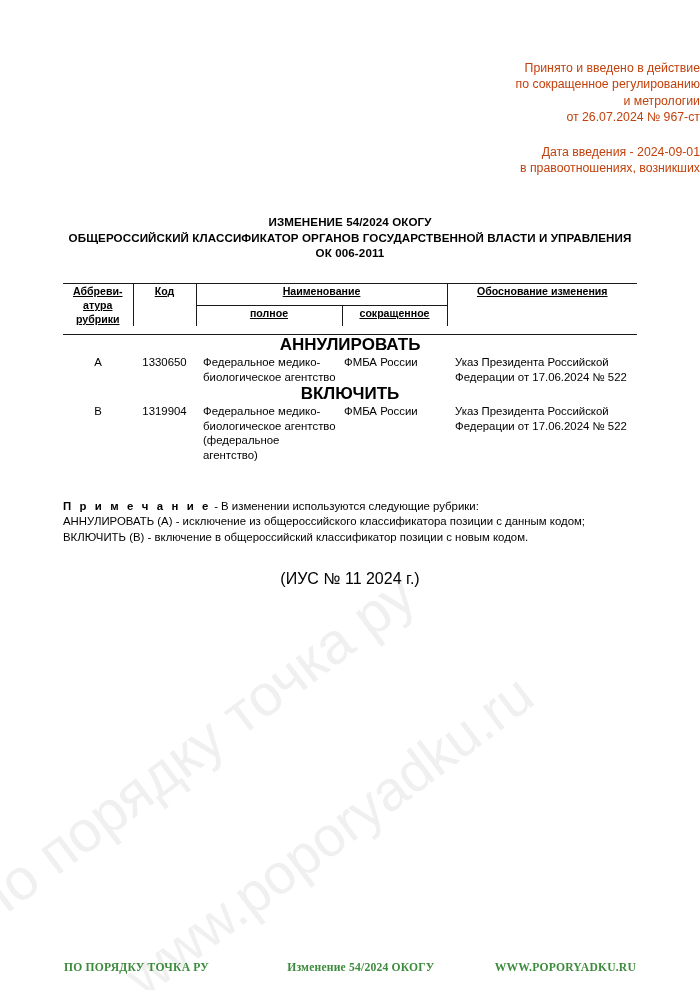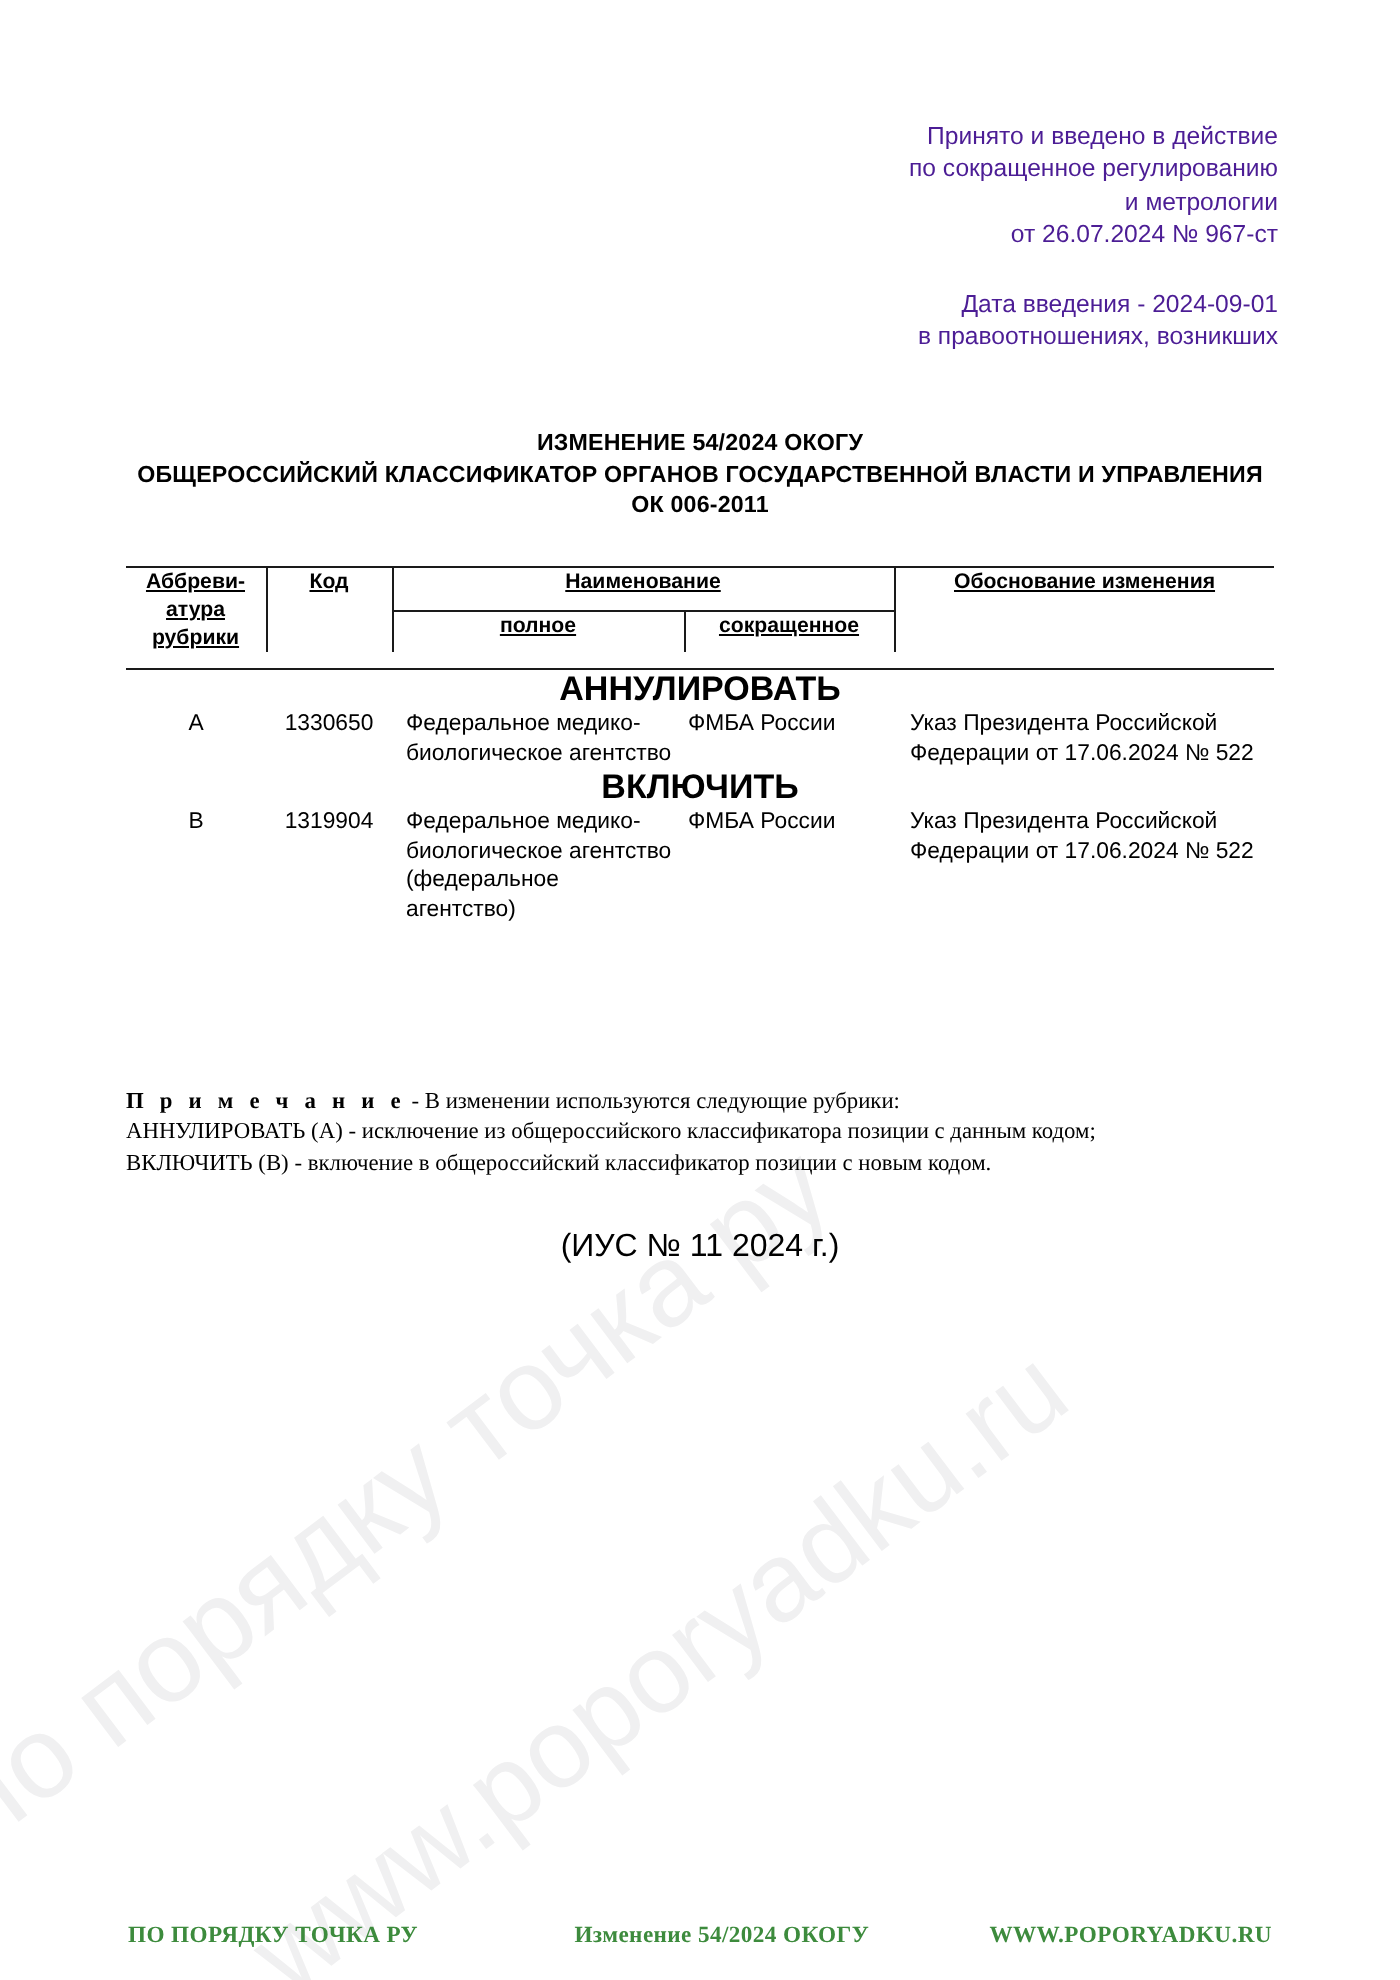--- a/index.html
+++ b/index.html
@@ -51,25 +51,24 @@
 
   
   #content {
     position: relative;
     z-index: 1;
     padding: 0;
   }
 
   .doc-header {
     margin-top: 60px;
-    padding-right: 61px;
     text-align: right;
     font-size: 12.3px;
     line-height: 16.4px;
-    color: #4c1d95;
+    color: #c2410c;
   }
   .doc-header .blk2 {
     margin-top: 18px;
   }
   .doc-header div { white-space: nowrap; }
 
   .doc-title {
     margin-top: 38px;
     padding: 0 63px;
     text-align: center;
@@ -122,25 +121,24 @@
     padding-right: 8px;
   }
   .data-row td.c-abbr { text-align: center; padding-right: 0; }
   .data-row td.c-code { text-align: center; padding-right: 0; }
   .data-row td.c-full { padding-left: 7px; padding-right: 6px; }
   .data-row td.c-short { padding-left: 2px; padding-right: 6px; }
   .data-row td.c-just { padding-left: 8px; padding-right: 4px; }
 
   
   .note {
-    margin-top: 81px;
+    margin-top: 36px;
     padding: 0 63px;
     font-size: 11.4px;
     line-height: 15.8px;
-    font-family: Liberation Serif, serif;
   }
   .note .lbl {
     font-weight: bold;
     letter-spacing: 2.6px;
   }
   .note .l1 { }
   .note .l2 { text-align: justify; }
   .note .l3 { margin-top: 0; }
 
   .ius {

